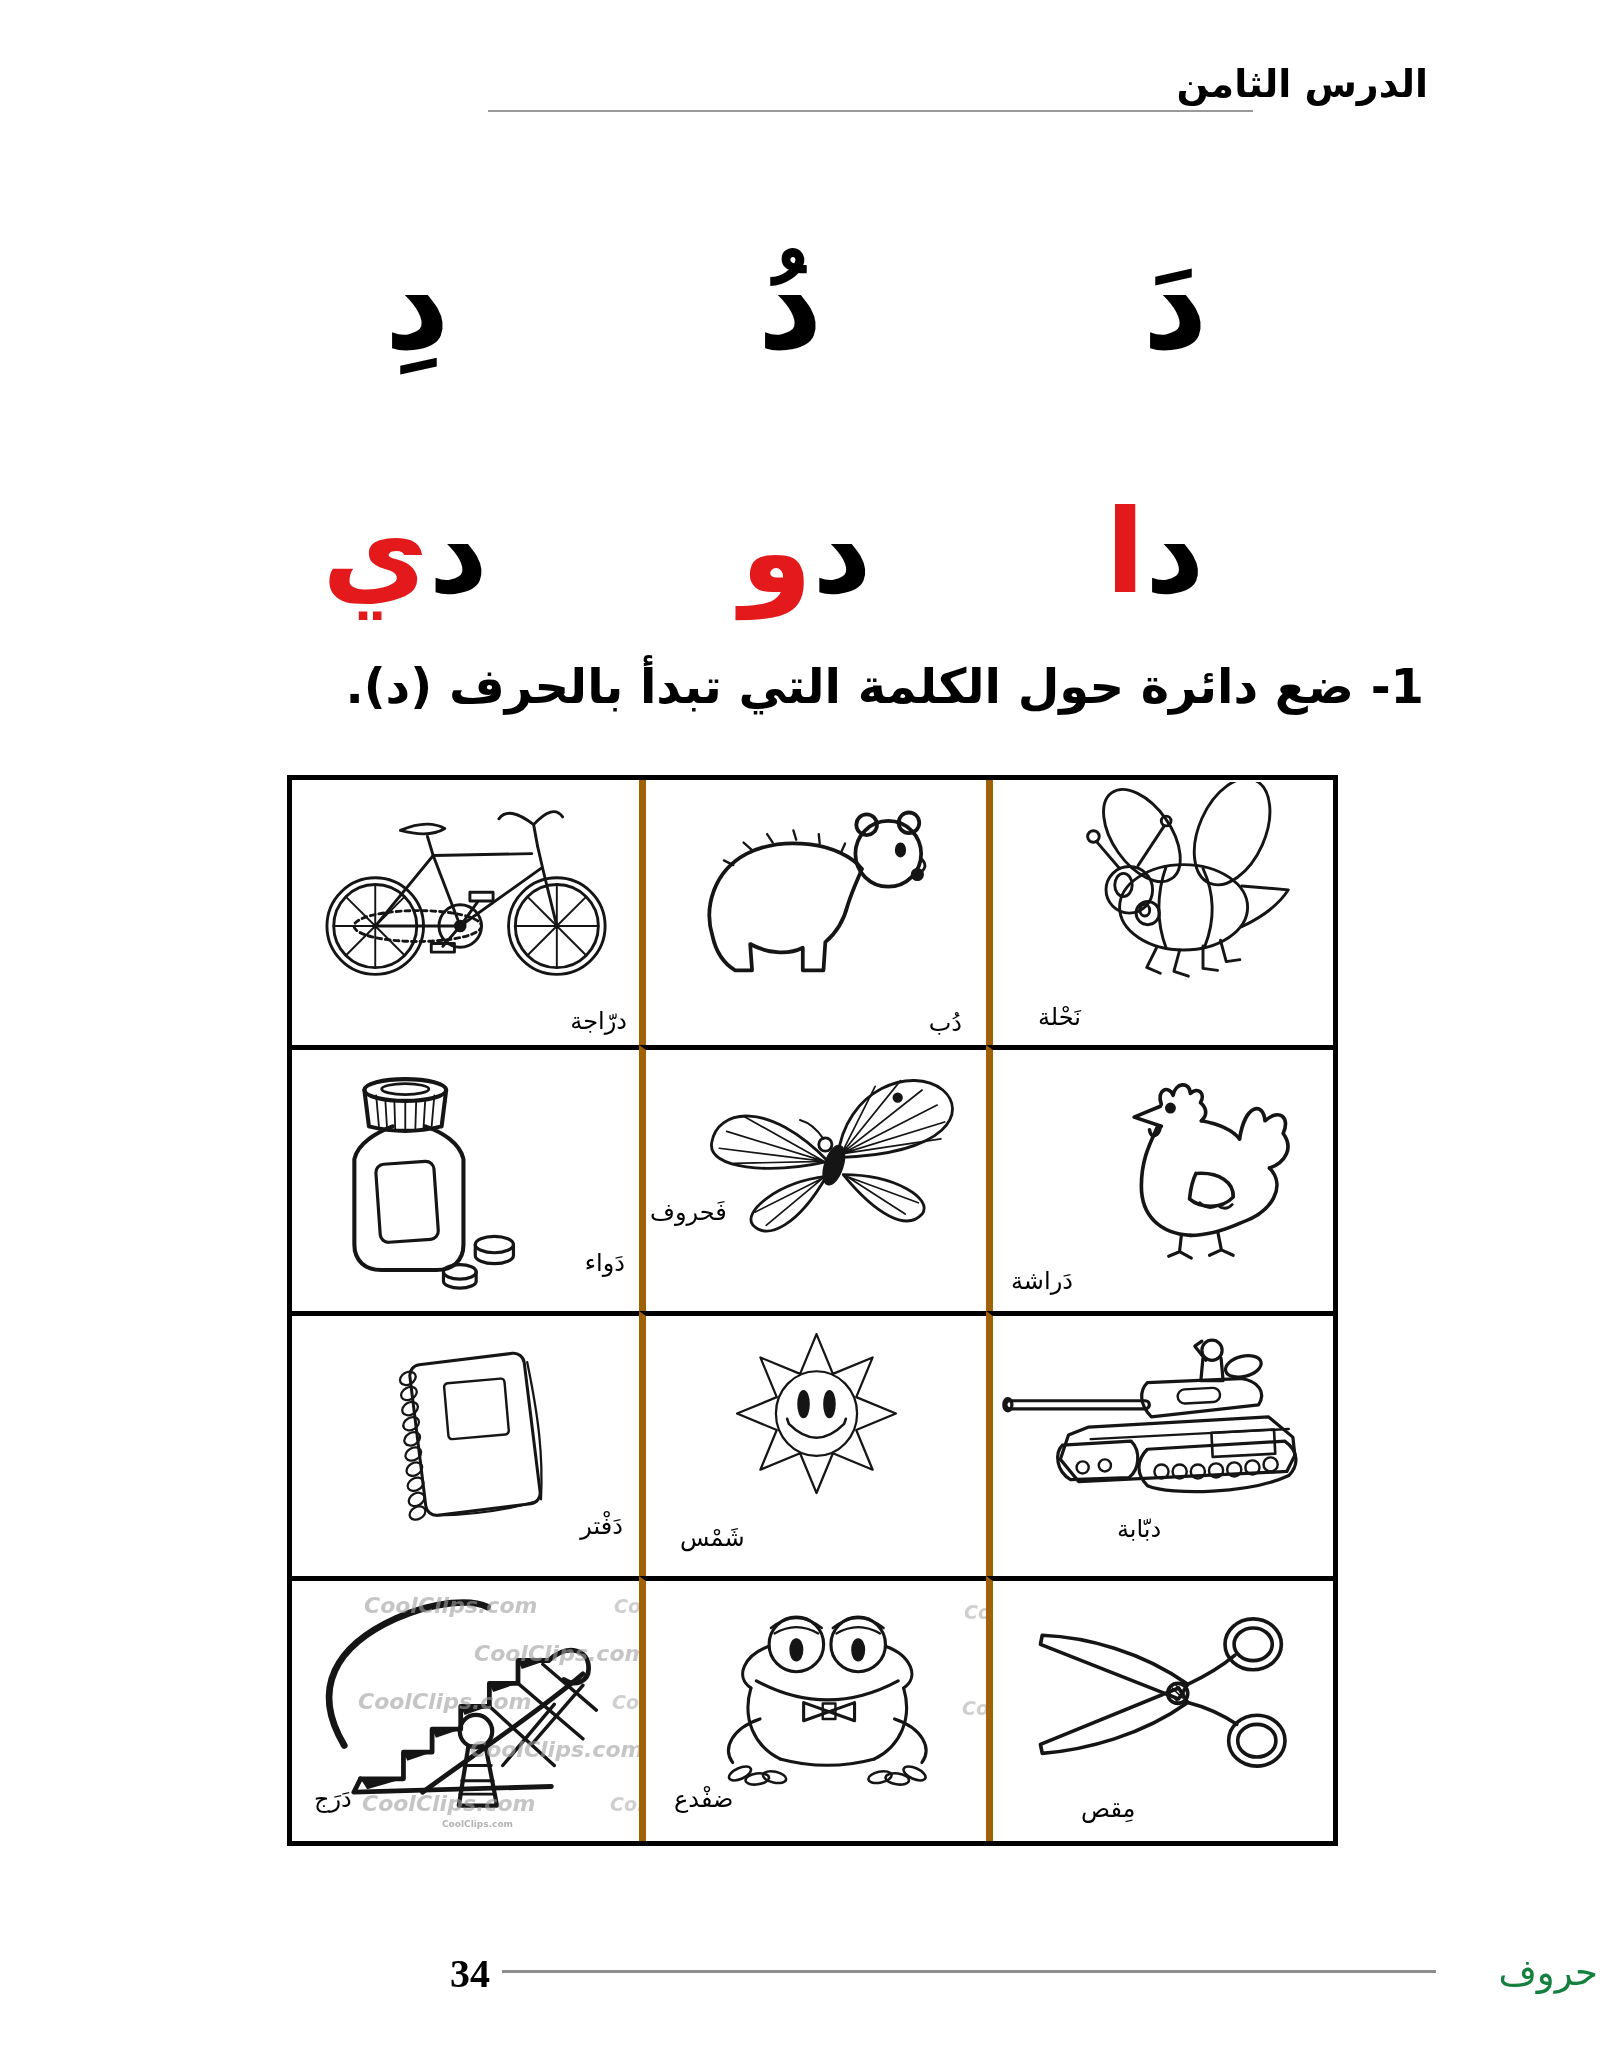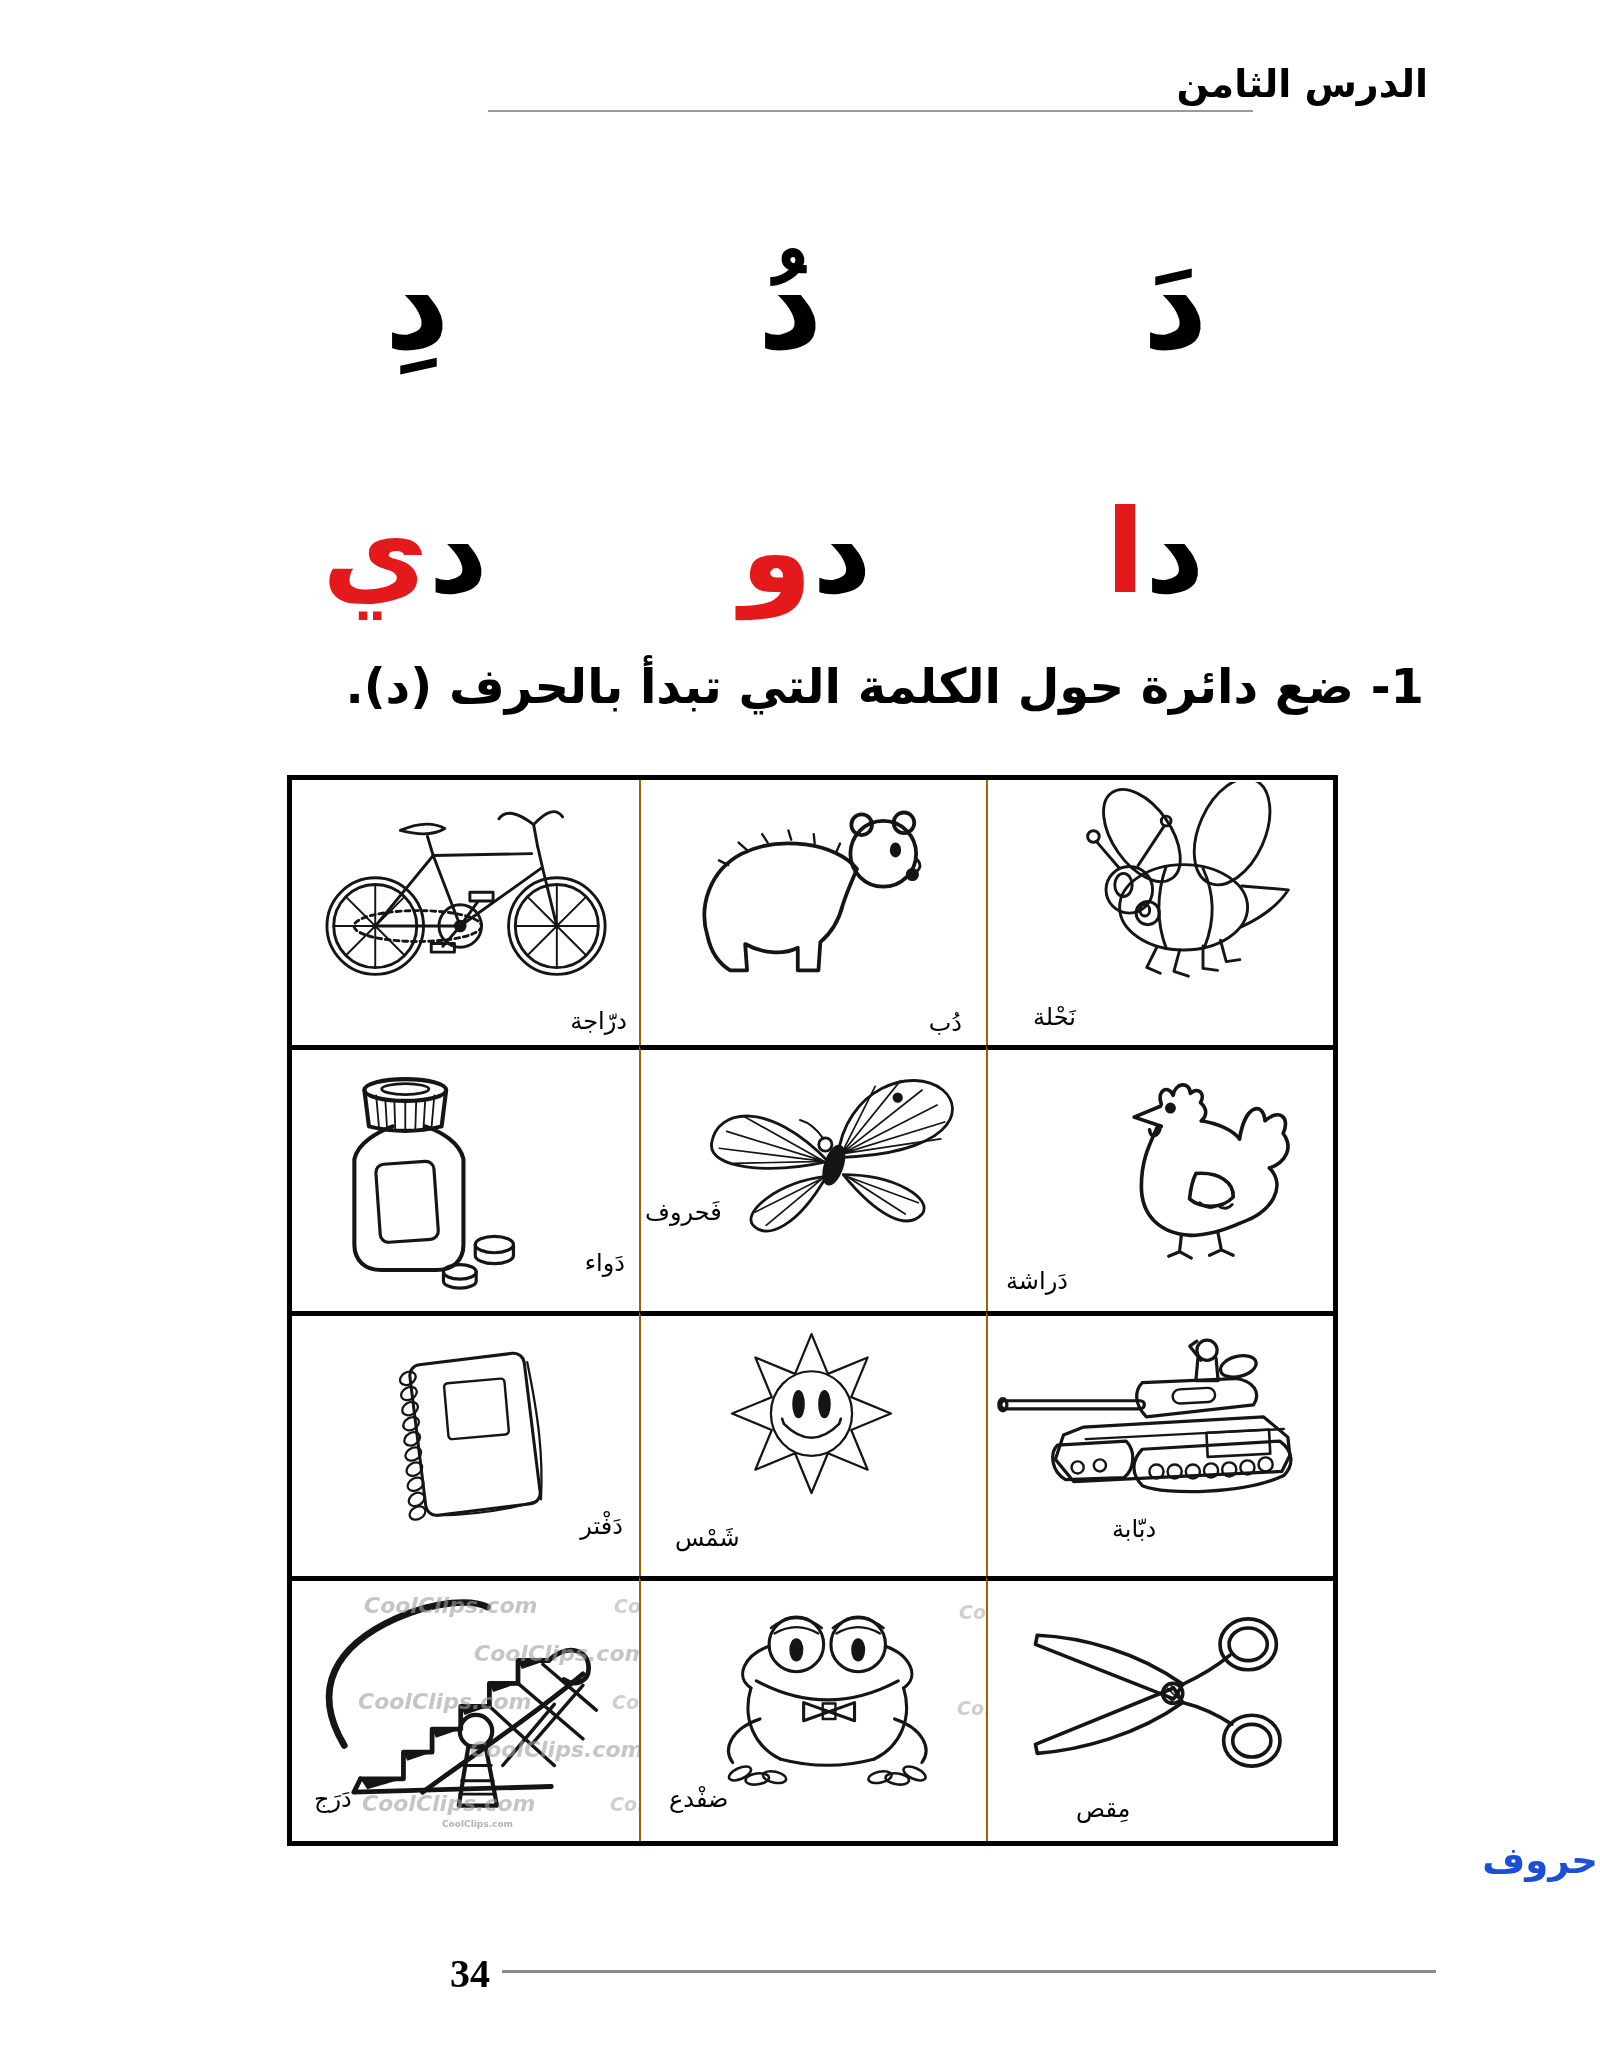--- a/index.html
+++ b/index.html
@@ -30,21 +30,21 @@
     position:absolute;top:658px;right:176px;direction:rtl;
     font-size:48px;font-weight:bold;white-space:nowrap;
   }
   
   .wordgrid{
     position:absolute;left:287px;top:775px;width:1041px;height:1061px;
     border:5px solid #000;display:grid;
     grid-template-columns:repeat(3,1fr);grid-template-rows:repeat(4,1fr);
     background:#fff;
   }
-  .gcell{position:relative;overflow:hidden;border-left:2px solid #a16207;border-top:5px solid #000;}
+  .gcell{position:relative;overflow:hidden;border-left:7px solid #a16207;border-top:5px solid #000;}
   .gcell:nth-child(3n+1){border-left:none;}
   .gcell:nth-child(-n+3){border-top:none;}
   .gcell svg{position:absolute;stroke:#151515;fill:none;stroke-linecap:round;stroke-linejoin:round;}
   .cell-label{
     position:absolute;direction:rtl;font-size:24px;font-weight:normal;white-space:nowrap;
   }
   
   .lab1{right:12px;bottom:10px;} .art1{left:14px;top:6px;}
   .lab2{right:24px;bottom:8px;}  .art2{left:14px;top:10px;}
   .lab3{left:45px;bottom:14px;}  .art3{right:2px;top:2px;}
@@ -63,21 +63,21 @@
     font-size:22px;white-space:nowrap;pointer-events:none;
   }
   .wm-sm{font-size:9px;opacity:.8;font-style:normal;}
   .wm-frag{font-size:19px;opacity:.5;}
   
   .pg-num{
     position:absolute;left:450px;top:1950px;font-size:40px;font-weight:bold;
     font-family:"Liberation Serif","DejaVu Serif",serif;
   }
   .ft-line{position:absolute;left:502px;top:1970px;width:934px;height:3px;background:#8d8d8d;}
-  .ft-series{position:absolute;right:2px;top:1839px;font-size:37px;color:#1d4ed8;direction:rtl;font-weight:bold;}
+  .ft-series{position:absolute;right:2px;top:1951px;font-size:37px;color:#15803d;direction:rtl;}
 </style>
 </head>
 <body>
 
 <div class="hdr-title">الدرس الثامن</div>
 <div class="hdr-line"></div>
 
 <div class="letter-black lb-r">دَ</div>
 <div class="letter-black lb-m">دُ</div>
 <div class="letter-black lb-l">دِ</div>

